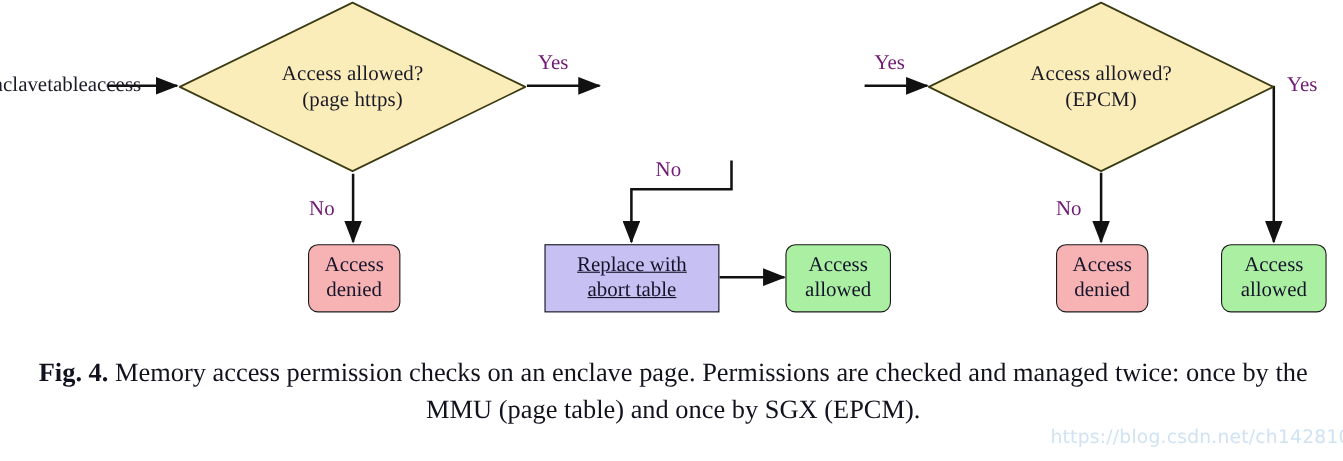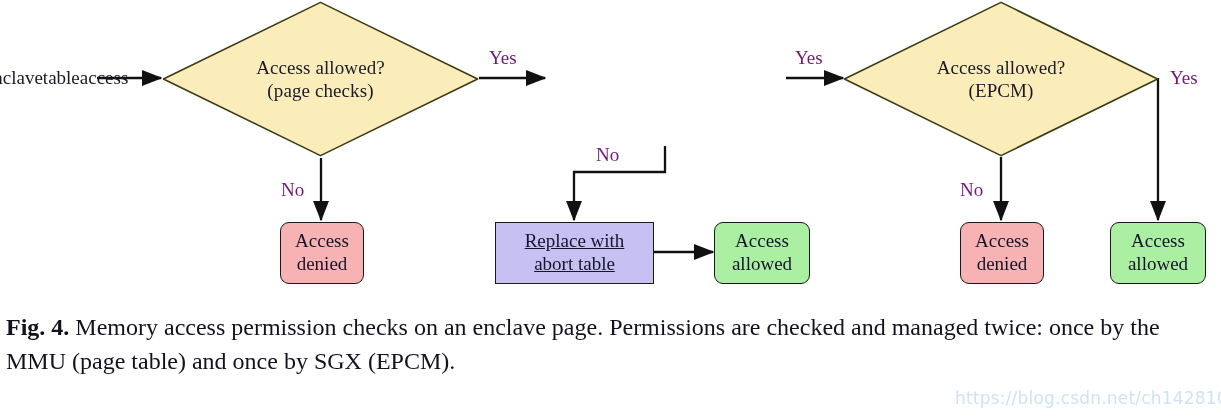--- a/index.html
+++ b/index.html
@@ -88,26 +88,26 @@
     position: absolute;
     font-size: 19px;
     line-height: 1;
     white-space: nowrap;
     color: #701a75;
   }
   
   #caption {
     position: absolute;
     left: 6px;
-    top: 310px;
+    top: 322px;
     width: 1212px;
     font-size: 24px;
     line-height: 1.42;
     color: #12121f;
-    text-align: left;
+    text-align: center;
   }
   #caption .figlabel {
     font-weight: bold;
   }
   #watermark {
     position: absolute;
     left: 955px;
     top: 388px;
     font-family: "DejaVu Sans", sans-serif;
     font-size: 17px;
@@ -155,21 +155,21 @@
       <span>table</span>
       <span>access</span>
     </div>
 
     <div class="diamond-wrap" style="left:162px; top:1px; width:317px; height:156px;">
       <svg class="diamond-shape" viewBox="0 0 317 156" preserveAspectRatio="none" xmlns="http://www.w3.org/2000/svg">
         <polygon points="158.5,1.4 315.6,78 158.5,154.6 1.4,78" fill="#faedb9" stroke="#3c3c14" stroke-width="1.6" stroke-linejoin="round"></polygon>
       </svg>
       <div class="diamond-label">
         <span>Access allowed?</span>
-        <span>(page checks)</span>
+        <span>(page https)</span>
       </div>
     </div>
 
 
     <div class="diamond-wrap" style="left:843px; top:1px; width:316px; height:156px;">
       <svg class="diamond-shape" viewBox="0 0 316 156" preserveAspectRatio="none" xmlns="http://www.w3.org/2000/svg">
         <polygon points="158,1.4 314.6,78 158,154.6 1.4,78" fill="#faedb9" stroke="#3c3c14" stroke-width="1.6" stroke-linejoin="round"></polygon>
       </svg>
       <div class="diamond-label">
         <span>Access allowed?</span>

